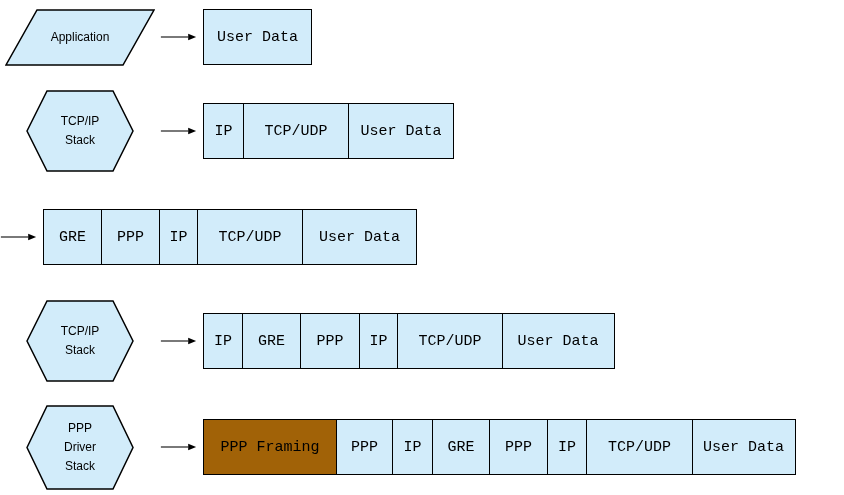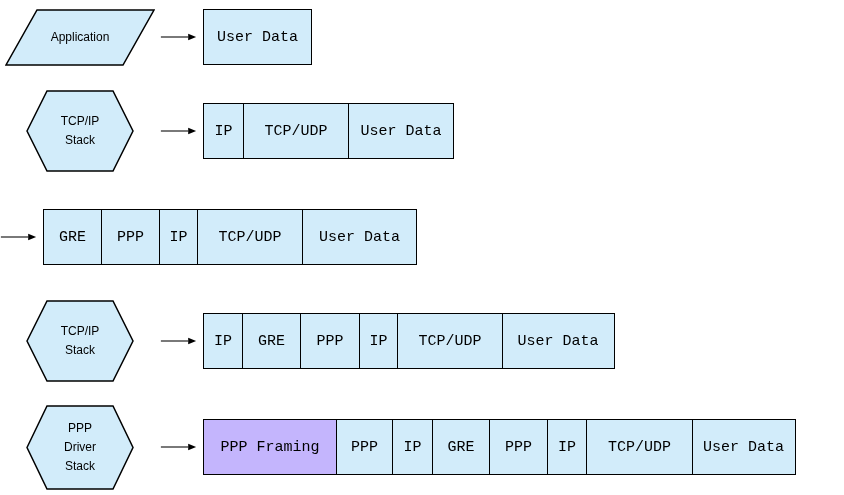--- a/index.html
+++ b/index.html
@@ -192,21 +192,21 @@
         <div>Stack</div>
       </div>
     </div>
     <div class="arrow-cell">
       <svg width="42" height="12" viewBox="0 0 42 12">
         <line x1="1" y1="6" x2="32" y2="6" stroke="#000000" stroke-width="1.2"></line>
         <polygon points="32,2.2 41,6 32,9.8" fill="#000000"></polygon>
       </svg>
     </div>
     <div class="segments">
-      <div class="seg" style="width: 134px; background: #c4b5fd;">
+      <div class="seg" style="width: 134px; background: #a16207;">
         <span>PPP Framing</span>
       </div>
       <div class="seg" style="width: 58px; background: rgb(210, 236, 250);">
         <span>PPP</span>
       </div>
       <div class="seg" style="width: 41px; background: rgb(210, 236, 250);">
         <span>IP</span>
       </div>
       <div class="seg" style="width: 59px; background: rgb(210, 236, 250);">
         <span>GRE</span>

